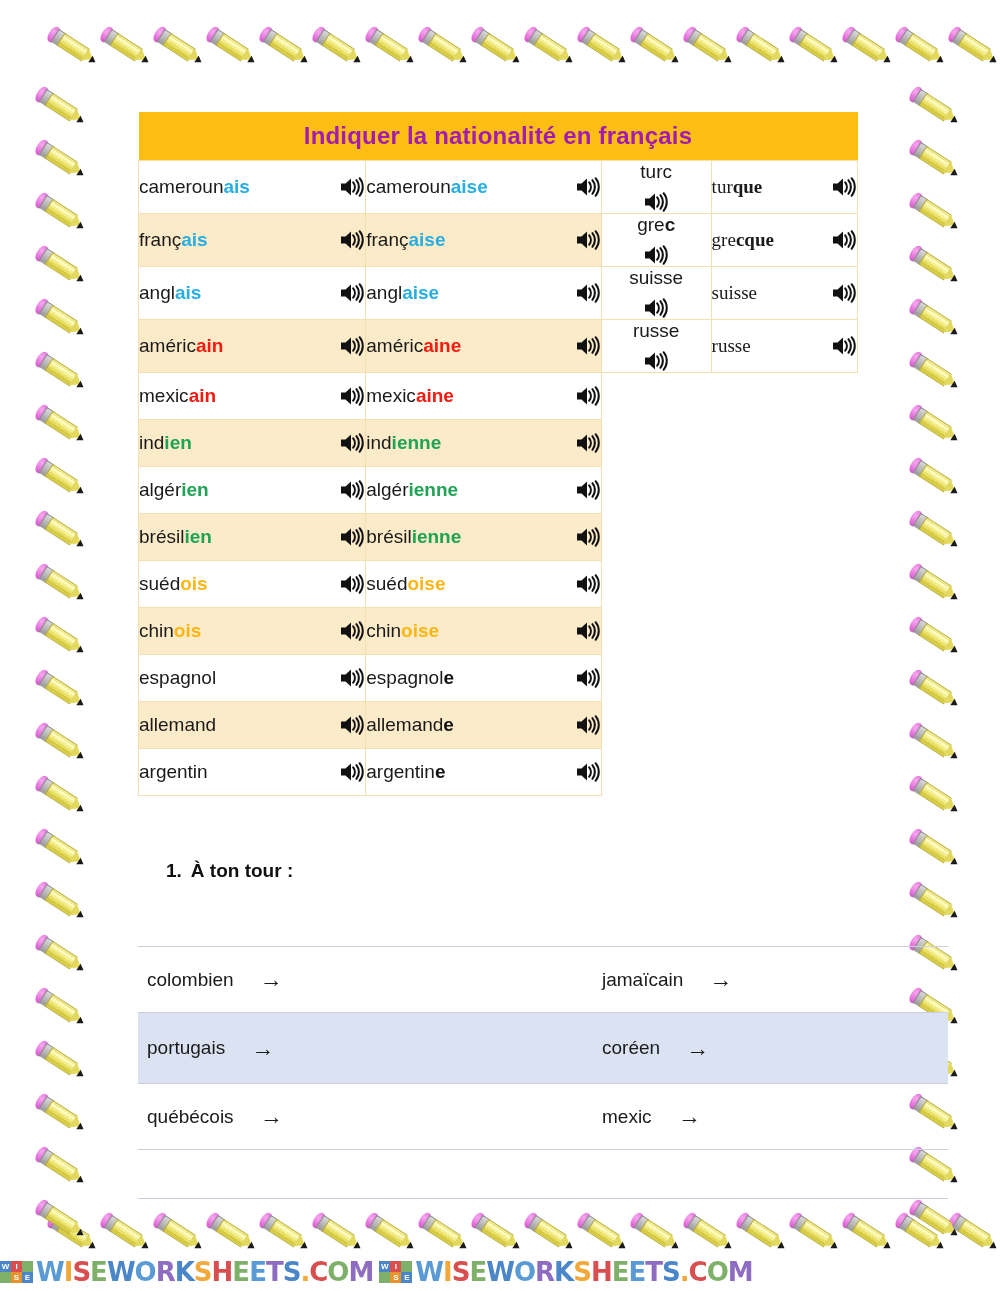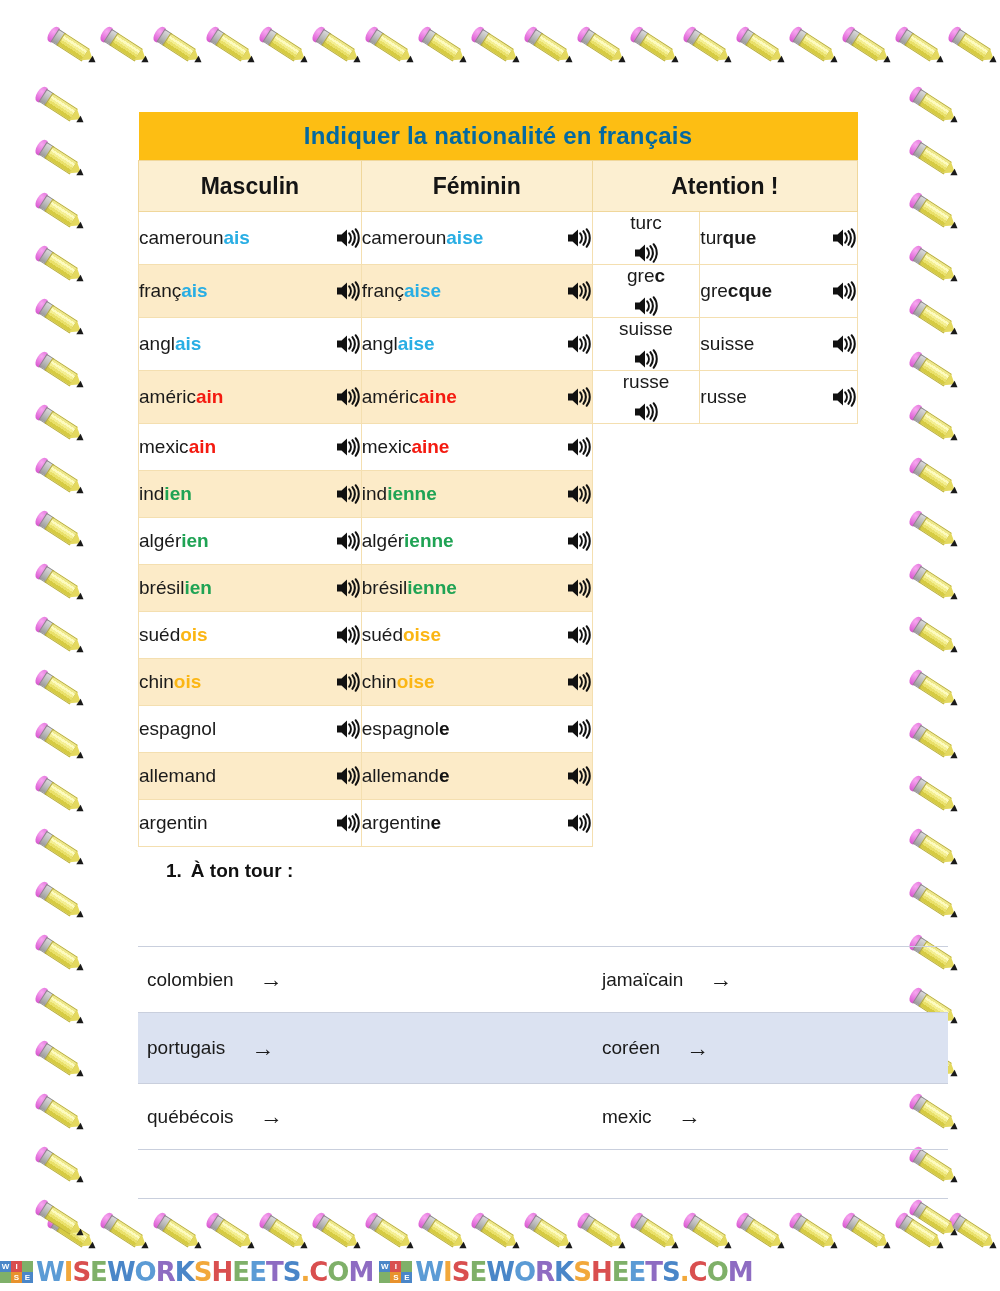--- a/index.html
+++ b/index.html
@@ -46,38 +46,38 @@
 
   
   .sheet{position:absolute;left:0;top:0;width:1000px;height:1291px;z-index:3;}
   .nat-table{
     position:absolute;left:138px;top:112px;width:720px;
     border-collapse:collapse;
     font-size:19px;color:#1a1a1a;
   }
   .nat-table td,.nat-table th{padding:0;margin:0;}
   .title-bar{
-    background:#FDBE13;color:#0369a1;font-weight:bold;font-size:24px;
+    background:#FDBE13;color:#a21caf;font-weight:bold;font-size:24px;
     text-align:center;height:48px;letter-spacing:.2px;
   }
   .col-head{
     background:#FCEFD1;font-weight:bold;font-size:23px;color:#141414;
     text-align:center;height:50px;border:1px solid #f0d79b;
   }
   .cell{
     height:46px;border:1px solid #f4dfb0;padding:0 10px;
     vertical-align:middle;white-space:nowrap;
   }
   .row-alt .cell{background:#FCEBC8;}
   .row-white .cell{background:#ffffff;}
   .wordwrap{display:flex;align-items:center;justify-content:space-between;gap:8px;}
   .w-m{min-width:150px;text-align:right;}
   .w-f{min-width:155px;}
   .w-a{min-width:72px;flex-direction:column;}
-  .w-a2{min-width:88px;}
+  .w-a2{min-width:88px;font-family:Liberation Serif, serif;}
   .sfx-blue{color:#29AEE4;font-weight:bold;}
   .sfx-red{color:#F41A10;font-weight:bold;}
   .sfx-green{color:#1FA354;font-weight:bold;}
   .sfx-orange{color:#FBB614;font-weight:bold;}
   .sfx-black{color:#111111;font-weight:bold;}
   .empty-cell{background:#ffffff !important;border:none !important;}
 
   
   .spk{display:inline-block;width:26px;height:22px;position:relative;flex:0 0 auto;}
   .spk svg{display:block;}
@@ -677,25 +677,20 @@
         <div class="tip"></div>
       </div>
     </div>
 
   <div class="sheet">
 
     <table class="nat-table">
       <tbody id="table-body">
         <tr>
           <td class="title-bar" colspan="4">Indiquer la nationalité en français</td>
-        </tr>
-        <tr>
-          <td class="col-head">Masculin</td>
-          <td class="col-head">Féminin</td>
-          <td class="col-head" colspan="2">Atention !</td>
         </tr>
       <tr class="row-white">
             <td class="cell">
               <div class="wordwrap w-m">
                 <span>cameroun<b class="sfx-blue">ais</b></span>
                 <span class="spk">
                   <svg width="26" height="22" viewBox="0 0 26 22">
                     <path d="M2 7.5 H6.5 L12 2.5 V19.5 L6.5 14.5 H2 Z" fill="#111"></path>
                     <path d="M14.2 6.4 A7.2 7.2 0 0 1 14.2 15.6" stroke="#111" stroke-width="2.1" fill="none" stroke-linecap="round"></path>
                     <path d="M17.4 4.2 A10.6 10.6 0 0 1 17.4 17.8" stroke="#111" stroke-width="2.1" fill="none" stroke-linecap="round"></path>

